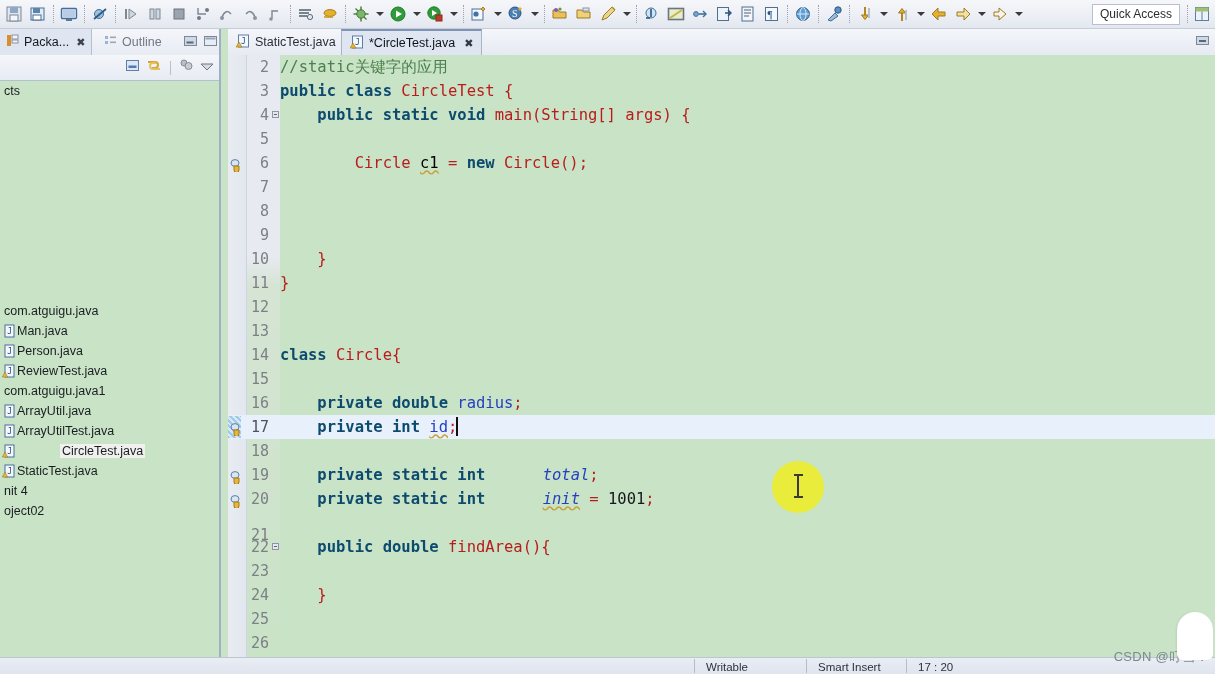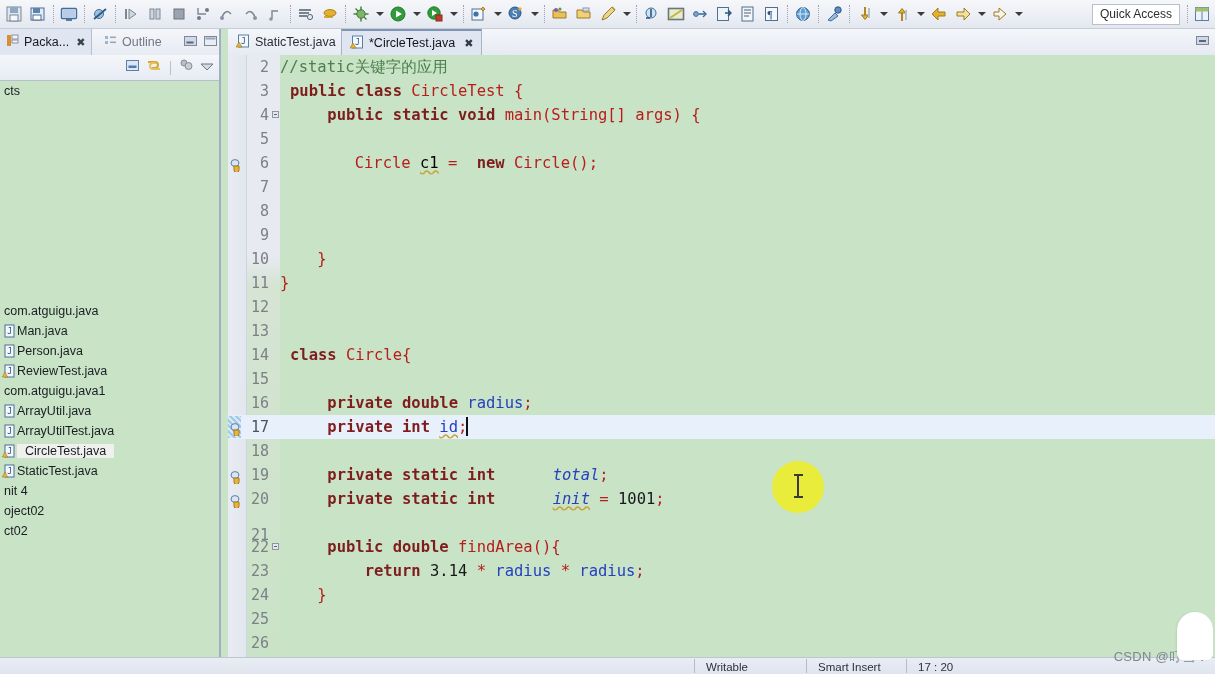--- a/index.html
+++ b/index.html
@@ -91,21 +91,21 @@
     position:absolute;left:0;top:52px;width:221px;height:593px;
     background:#c9e3c6;overflow:hidden;
   }
   .trow{
     height:20px;display:flex;align-items:center;
     font-size:12.5px;color:#1a1d22;white-space:nowrap;
     padding-left:0px;box-sizing:border-box;
   }
   .trow .ticon{flex:0 0 auto;width:17px;display:flex;align-items:center;justify-content:center;}
   .trow .tlabel{flex:0 0 auto;}
-  .trow.sel .tlabel{background:#f0f0ee;padding:0 8px;}
+  .trow.sel .tlabel{background:#f0f0ee;padding:0 2px;margin-left:43px;}
   .jlib{color:#7a7f87;margin-left:5px;}
   .lp-divider{
     position:absolute;left:219px;top:29px;width:2px;height:645px;
     background:#9fb0c6;
   }
 
   
   .editorarea{
     position:absolute;left:228px;top:29px;width:987px;height:645px;
   }
@@ -177,21 +177,21 @@
     position:absolute;left:2px;top:4px;width:14px;height:15px;
   }
   .curline-mark{
     position:absolute;left:0px;top:1px;width:13px;height:22px;
     background:
       repeating-linear-gradient(45deg,#9fc7e8 0 2px,#d7e9f7 2px 4px);
     opacity:.95;
   }
 
   
-  .kw{color:#7f1d1d;font-weight:bold;padding-left:10px;}
+  .kw{color:#0c4a6e;font-weight:bold;}
   .cm{color:#4b7f4b;}
   .pl{color:#b91c1c;}
   .fld{color:#2540c0;}
   .fldst{color:#2540c0;font-style:italic;margin-left:48px;}
   .loc{color:#000000;}
   .num0{color:#17181b;}
   .sq{text-decoration:underline;text-decoration-style:wavy;text-decoration-color:#c8a23a;}
 
   .caret{
     display:inline-block;width:0;border-left:2px solid #101010;
@@ -713,24 +713,20 @@
           </span>
           <span class="tlabel">StaticTest.java</span>
         </div>
         <div class="trow">
           <span class="ticon" style="width: 4px;"></span>
           <span class="tlabel">nit 4</span>
         </div>
         <div class="trow">
           <span class="ticon" style="width: 4px;"></span>
           <span class="tlabel">oject02</span>
-        </div>
-        <div class="trow">
-          <span class="ticon" style="width: 4px;"></span>
-          <span class="tlabel">ct02</span>
         </div>
       </div>
   </div>
   <div class="lp-divider"></div>
 
   <div class="editorarea">
 
     <div class="ed-tabs">
       <div class="ed-tab inactive">
         <span>
@@ -789,21 +785,21 @@
           <div class="cline" style="top: 408px;"><span class="mark"><svg width="14" height="15" viewBox="0 0 14 15">
                 <ellipse cx="5" cy="6" rx="4" ry="3.4" fill="#d9e6f2" stroke="#5b7ea8"></ellipse>
                 <path d="M4 9 l5 0 l0 4 a2.5 2.5 0 0 1 -5 0 z" fill="#e9b53b" stroke="#9d7c1f"></path>
               </svg></span><span class="num">19</span><span class="txt"><span class="pl">    </span><span class="kw">private static int </span><span class="fldst">total</span><span class="pl">;</span></span></div>
           <div class="cline" style="top: 432px;"><span class="mark"><svg width="14" height="15" viewBox="0 0 14 15">
                 <ellipse cx="5" cy="6" rx="4" ry="3.4" fill="#d9e6f2" stroke="#5b7ea8"></ellipse>
                 <path d="M4 9 l5 0 l0 4 a2.5 2.5 0 0 1 -5 0 z" fill="#e9b53b" stroke="#9d7c1f"></path>
               </svg></span><span class="num">20</span><span class="txt"><span class="pl">    </span><span class="kw">private static int </span><span class="fldst sq">init</span><span class="pl"> = </span><span class="num0">1001</span><span class="pl">;</span></span></div>
           <div class="cline" style="top: 468px;"><span class="num">21</span><span class="txt"></span></div>
           <div class="cline" style="top: 480px;"><span class="num">22</span><span class="fold"></span><span class="txt"><span class="pl">    </span><span class="kw">public double </span><span class="pl">findArea(){</span></span></div>
-          <div class="cline" style="top: 504px;"><span class="num">23</span><span class="txt"><span class="pl">        </span><span class="kw">return </span><span class="num0">3.14</span><span class="pl"> * </span><span class="fld">radius</span><span class="pl"> * </span><span class="fld">radius</span><span class="pl">;</span></span></div>
+          <div class="cline" style="top: 504px;"><span class="num">23</span></div>
           <div class="cline" style="top: 528px;"><span class="num">24</span><span class="txt"><span class="pl">    }</span></span></div>
           <div class="cline" style="top: 552px;"><span class="num">25</span><span class="txt"></span></div>
           <div class="cline" style="top: 576px;"><span class="num">26</span><span class="txt"></span></div>
         </div>
 
       <div class="mouse-hl"></div>
       <div class="ibeam"></div>
 
       <div class="hscroll">
         <span class="larr">◀</span>

